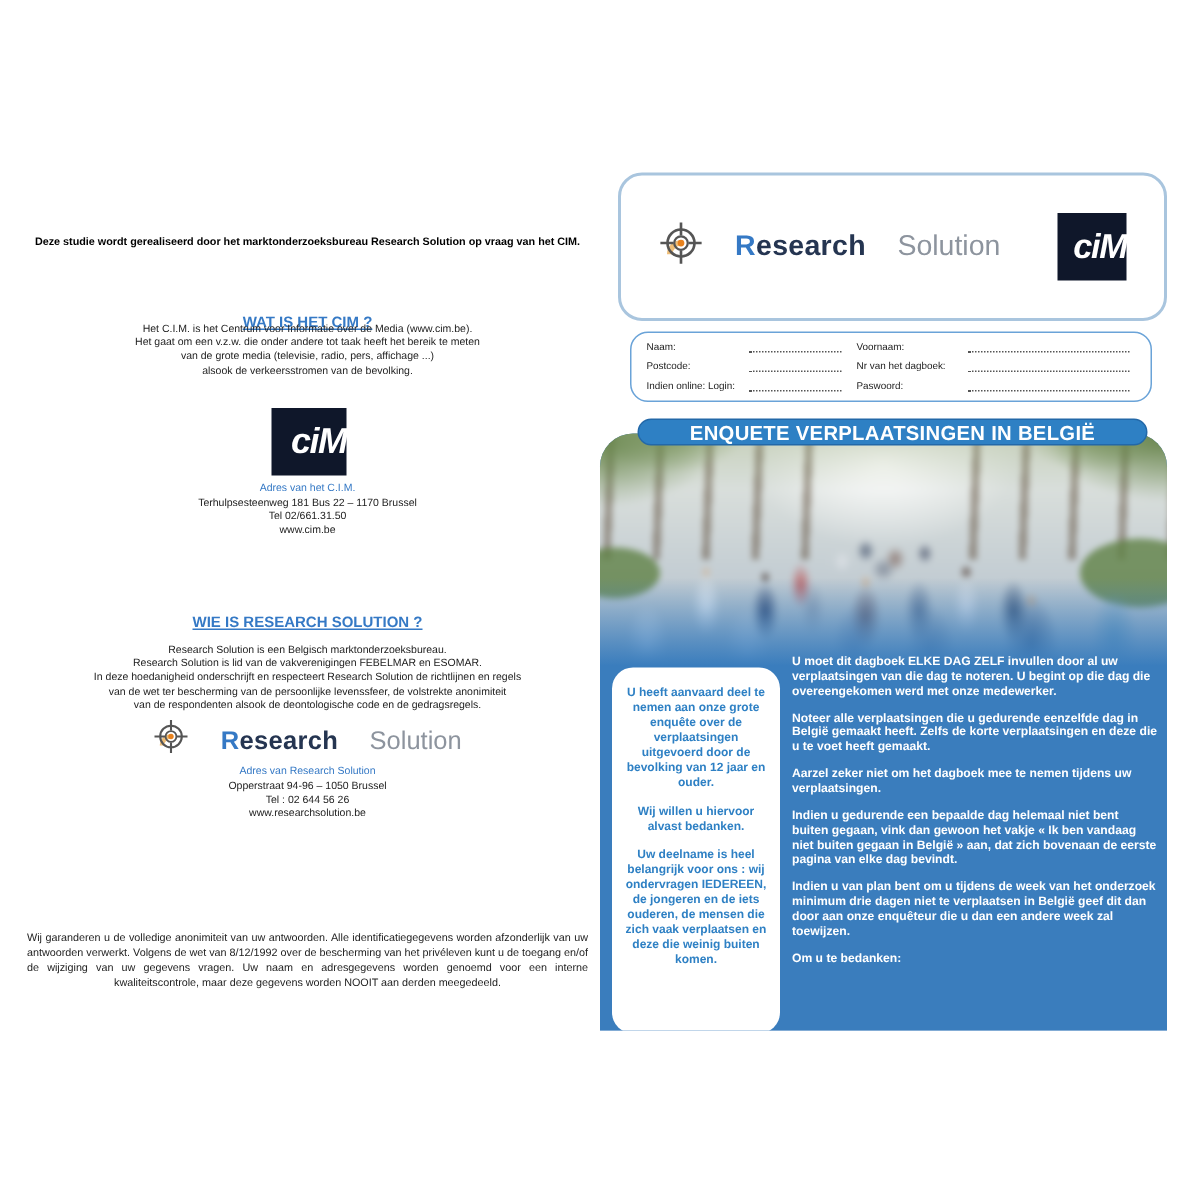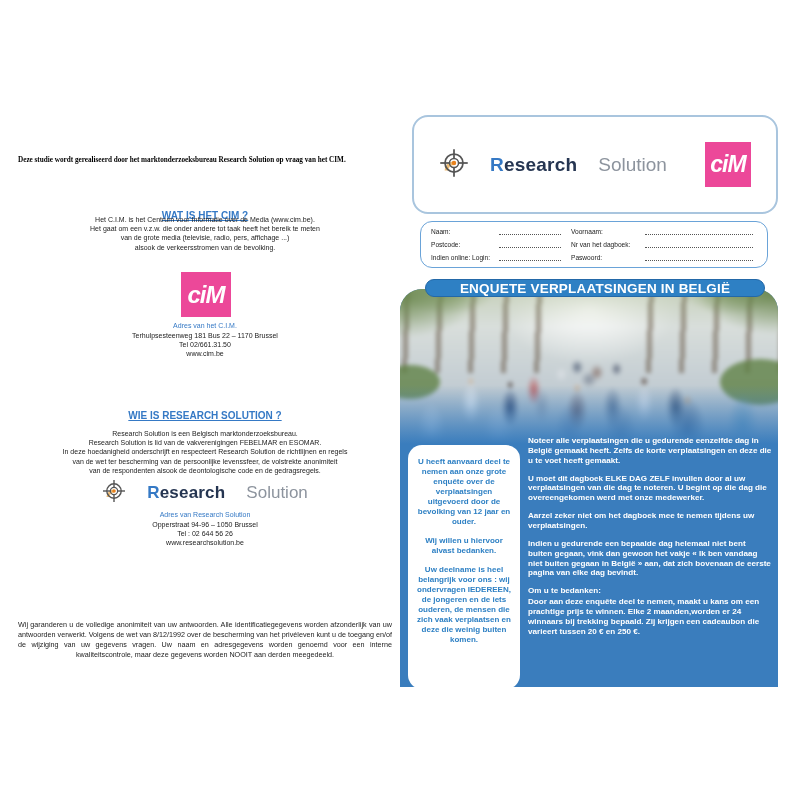--- a/index.html
+++ b/index.html
@@ -3,26 +3,26 @@
 <meta charset="utf-8">
 <style>
   html,body{margin:0;padding:0;}
   body{
     width:800px;height:800px;position:relative;background:#ffffff;
     font-family:"Liberation Sans","DejaVu Sans",sans-serif;color:#000;
     overflow:hidden;
   }
   
   .lp{position:absolute;left:18px;top:0;width:374px;}
-  .lp-intro{position:absolute;top:156px;left:0;width:374px;font-size:7.2px;font-weight:bold;text-align:left;line-height:1.25;font-family:Liberation Serif, serif;}
+  .lp-intro{position:absolute;top:156px;left:0;width:374px;font-size:7.2px;font-weight:bold;text-align:center;line-height:1.25;}
   .lp-h{position:absolute;left:0;width:374px;text-align:center;font-size:10px;font-weight:bold;color:#3579c5;text-decoration:underline;}
   .lp-h1{top:210px;} .lp-h2{top:410px;}
   .lp-para{position:absolute;left:0;width:374px;text-align:center;font-size:7px;line-height:1.32;white-space:pre-line;color:#222;}
   .lp-para1{top:215px;} .lp-para2{top:429px;}
-  .cim-logo{background:#ec4899;color:#fff;display:flex;align-items:center;justify-content:center;
+  .cim-logo{background:#0f172a;color:#fff;display:flex;align-items:center;justify-content:flex-end;
     font-weight:bold;font-style:italic;letter-spacing:-1px;}
   .lp-cim{position:absolute;top:272px;left:163px;width:50px;height:45px;font-size:24px;}
   .addr-label{position:absolute;left:0;width:374px;text-align:center;font-size:7px;color:#3579c5;}
   .addr-lines{position:absolute;left:0;width:374px;text-align:center;font-size:7px;line-height:1.3;white-space:pre-line;color:#222;}
   .lp-addr1-label{top:322px;} .lp-addr1{top:331px;}
   .lp-addr2-label{top:511px;} .lp-addr2{top:520px;}
   .rs-logo{display:flex;align-items:center;gap:21px;}
   .lp-rs{position:absolute;top:479px;left:0;width:374px;justify-content:center;}
   .rs-word-research{font-weight:bold;color:#253551;font-size:17px;letter-spacing:.2px;}
   .rs-word-research .r{color:#3579c5;}
@@ -210,20 +210,20 @@
   <div class="blue-band"></div>
   <div class="ph-fade"></div>
 
   <div class="intro-box">
     <p>U heeft aanvaard deel te nemen aan onze grote enquête over de verplaatsingen uitgevoerd door de bevolking van 12 jaar en ouder.</p>
     <p class="thank">Wij willen u hiervoor alvast bedanken.</p>
     <p>Uw deelname is heel belangrijk voor ons : wij ondervragen IEDEREEN, de jongeren en de iets ouderen, de mensen die zich vaak verplaatsen en deze die weinig buiten komen.</p>
   </div>
 
   <div class="instr">
+    <p>U moet dit dagboek ELKE DAG ZELF invullen door al uw verplaatsingen van die dag te noteren. U begint op die dag die overeengekomen werd met onze medewerker.</p>
     <p>Noteer alle verplaatsingen die u gedurende eenzelfde dag in België gemaakt heeft. Zelfs de korte verplaatsingen en deze die u te voet heeft gemaakt.</p>
-    <p>U moet dit dagboek ELKE DAG ZELF invullen door al uw verplaatsingen van die dag te noteren. U begint op die dag die overeengekomen werd met onze medewerker.</p>
     <p>Aarzel zeker niet om het dagboek mee te nemen tijdens uw verplaatsingen.</p>
     <p>Indien u gedurende een bepaalde dag helemaal niet bent buiten gegaan, vink dan gewoon het vakje « Ik ben vandaag niet buiten gegaan in België » aan, dat zich bovenaan de eerste pagina van elke dag bevindt.</p>
+    <p>Indien u van plan bent om u tijdens de week van het onderzoek  minimum drie dagen niet te verplaatsen in België geef dit dan door aan onze enquêteur die u dan een andere week zal toewijzen.</p>
     <p class="thanks-h">Om u te bedanken:</p>
-    <p>Door aan deze enquête deel te nemen, maakt u kans om een prachtige prijs te winnen. Elke 2 maanden,worden er 24 winnaars bij trekking bepaald. Zij krijgen een cadeaubon die varieert tussen 20 € en 250 €.</p>
   </div>
 </div>
 
 </body></html>

